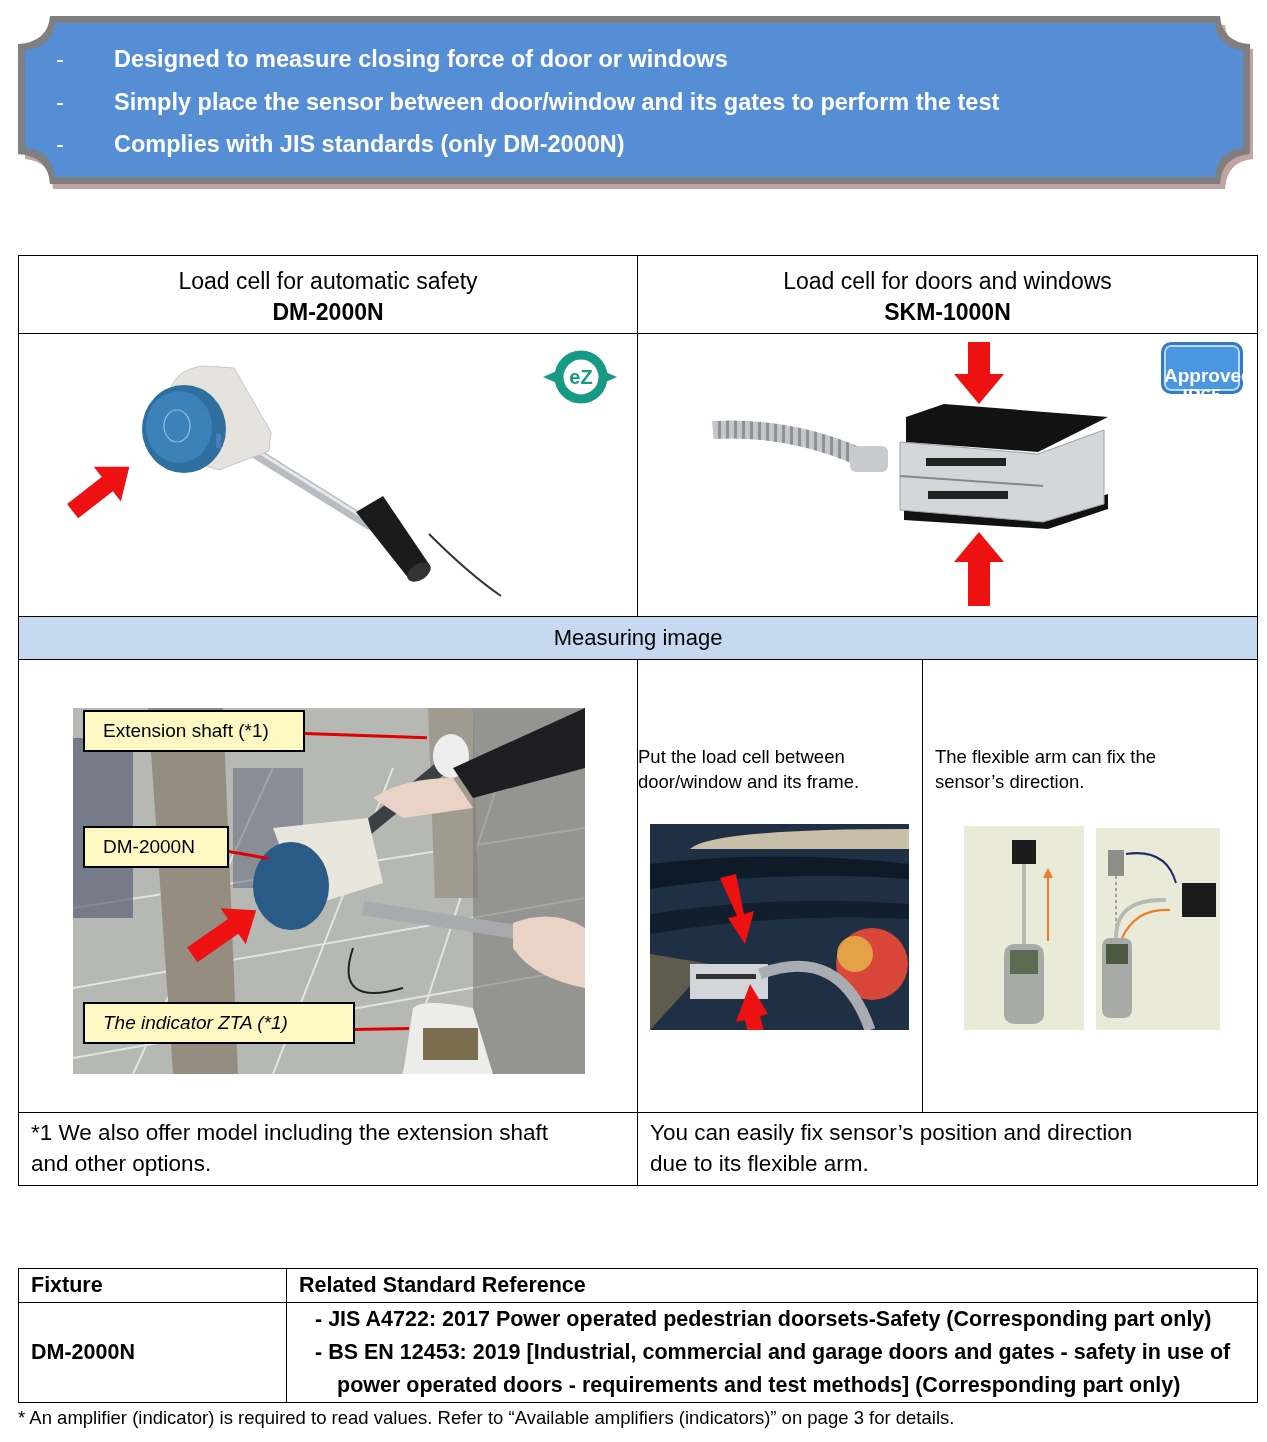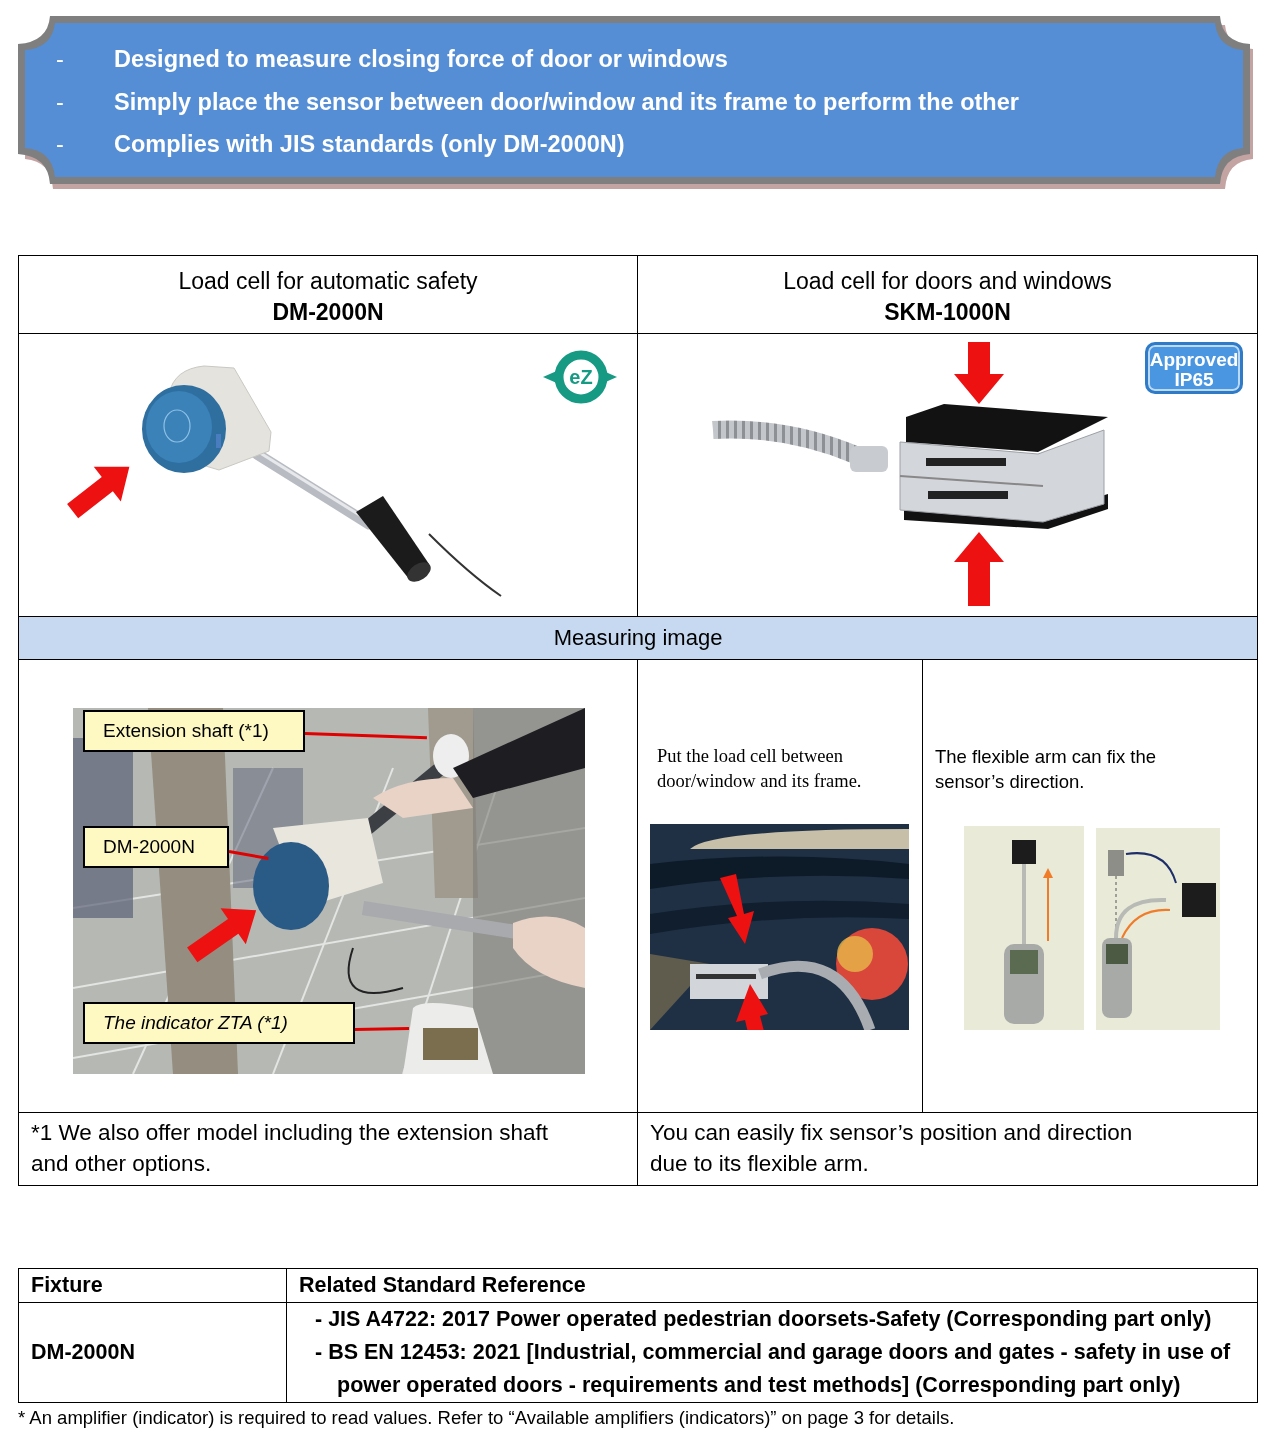--- a/index.html
+++ b/index.html
@@ -33,45 +33,45 @@
   .callout-line { position:absolute; height:3px; background:#e00000; transform-origin:left center; }
 
   
   .stable { position:absolute; left:18px; top:1268px; width:1239px; border-collapse:collapse; table-layout:fixed; }
   .stable td { border:1.5px solid #000; font-size:21.5px; padding:0 12px; vertical-align:middle;font-weight:bold; }
   .stable .std-head td { height:33px; }
   .std-lines { line-height:33px; white-space:nowrap; overflow:hidden;margin-left:16px; }
   .std-lines .indent { padding-left:22px; }
   .footnote { position:absolute; left:18px; top:1407px; font-size:18.5px; white-space:nowrap; }
 
-  .ip-badge { position:absolute; right:14px; top:8px; width:98px; height:52px; border-radius:10px;
+  .ip-badge { position:absolute; right:14px; top:8px; width:82px; height:52px; border-radius:10px;
               background:#4a96e0; border:3px solid #2f7bc8; box-shadow:inset 0 0 0 2px #bcd9f6;
               color:#fff; font-weight:bold; text-align:center; font-size:19px; line-height:20px;
-              padding-top:5px; box-sizing:border-box; }
+              padding-top:21px; box-sizing:border-box; }
 </style>
 </head>
 <body>
 
 <div class="banner-wrap">
   <svg class="banner-svg" width="1240" height="184">
 
     <path d="M36,14 H1208 Q1210,36 1236,38 V148 Q1210,150 1208,178 H36 Q34,150 8,148 V38 Q34,36 36,14 Z" fill="#c4a3a3" transform="translate(3,3)"></path>
 
     <path d="M36,8 H1206 Q1208,34 1236,36 V146 Q1208,148 1206,176 H36 Q34,148 4,146 V36 Q34,34 36,8 Z" fill="#7f7f7f"></path>
 
     <path d="M41,15 H1201 Q1204,40 1229,42 V140 Q1204,142 1201,169 H41 Q38,142 11,140 V42 Q38,40 41,15 Z" fill="#558ed5"></path>
   </svg>
   <ul class="banner-list">
     <li>
         <span class="dash">-</span>
         <span>Designed to measure closing force of door or windows</span>
       </li>
     <li>
         <span class="dash">-</span>
-        <span>Simply place the sensor between door/window and its frame to perform the other</span>
+        <span>Simply place the sensor between door/window and its gates to perform the test</span>
       </li>
     <li>
         <span class="dash">-</span>
         <span>Complies with JIS standards (only DM-2000N)</span>
       </li>
   </ul>
 </div>
 
 <table class="ptable">
   <colgroup>
@@ -206,21 +206,21 @@
         <div class="callout" style="left:10px;top:2px;width:222px;">Extension shaft (*1)</div>
         <div class="callout-line" style="left:232px;top:24px;width:122px;transform:rotate(2deg)"></div>
         <div class="callout" style="left:10px;top:118px;width:146px;">DM-2000N</div>
         <div class="callout-line" style="left:156px;top:142px;width:40px;transform:rotate(10deg)"></div>
         <div class="callout" style="left:10px;top:294px;width:272px;font-style:italic;">The indicator ZTA (*1)</div>
         <div class="callout-line" style="left:282px;top:320px;width:54px;transform:rotate(-1deg)"></div>
       </div>
     </td>
 
     <td class="measure-cell">
-      <div class="caption" style="left:19px;top:84px;font-family:Liberation Serif, serif;">
+      <div class="caption" style="left:0;top:84px;">
         <div>Put the load cell between</div>
         <div>door/window and its frame.</div>
       </div>
       <div class="photo" style="left:12px;top:164px;width:259px;height:206px">
         <svg width="259" height="206">
           <rect width="259" height="206" fill="#1f3044"></rect>
           <path d="M40,25 Q60,5 259,5 V25 Z" fill="#c8bfa8"></path>
           <path d="M0,40 Q130,25 259,40 V55 Q130,45 0,65 Z" fill="#0d1a28"></path>
           <path d="M0,90 Q130,70 259,80 V95 Q130,88 0,110 Z" fill="#101e2d"></path>
           <path d="M0,130 L60,140 L0,206 Z" fill="#8a7a55" opacity="0.6"></path>
@@ -288,20 +288,20 @@
   <tbody>
       <tr class="std-head">
     <td>Fixture</td>
     <td>Related Standard Reference</td>
   </tr>
   <tr>
     <td>DM-2000N</td>
     <td>
       <div class="std-lines">
         <div><span>- </span><b>JIS A4722: 2017</b><span> Power operated pedestrian doorsets-Safety (Corresponding part only)</span></div>
-        <div><span>- </span><b>BS EN 12453: 2021</b><span> [Industrial, commercial and garage doors and gates - safety in use of</span></div>
+        <div><span>- </span><b>BS EN 12453: 2019</b><span> [Industrial, commercial and garage doors and gates - safety in use of</span></div>
         <div class="indent"><span>power operated doors - requirements and test methods] (Corresponding part only)</span></div>
       </div>
     </td>
   </tr>
 </tbody>
   </table>
 <div class="footnote">* An amplifier (indicator) is required to read values. Refer to “Available amplifiers (indicators)” on page 3 for details.</div>
 
 </body></html>

